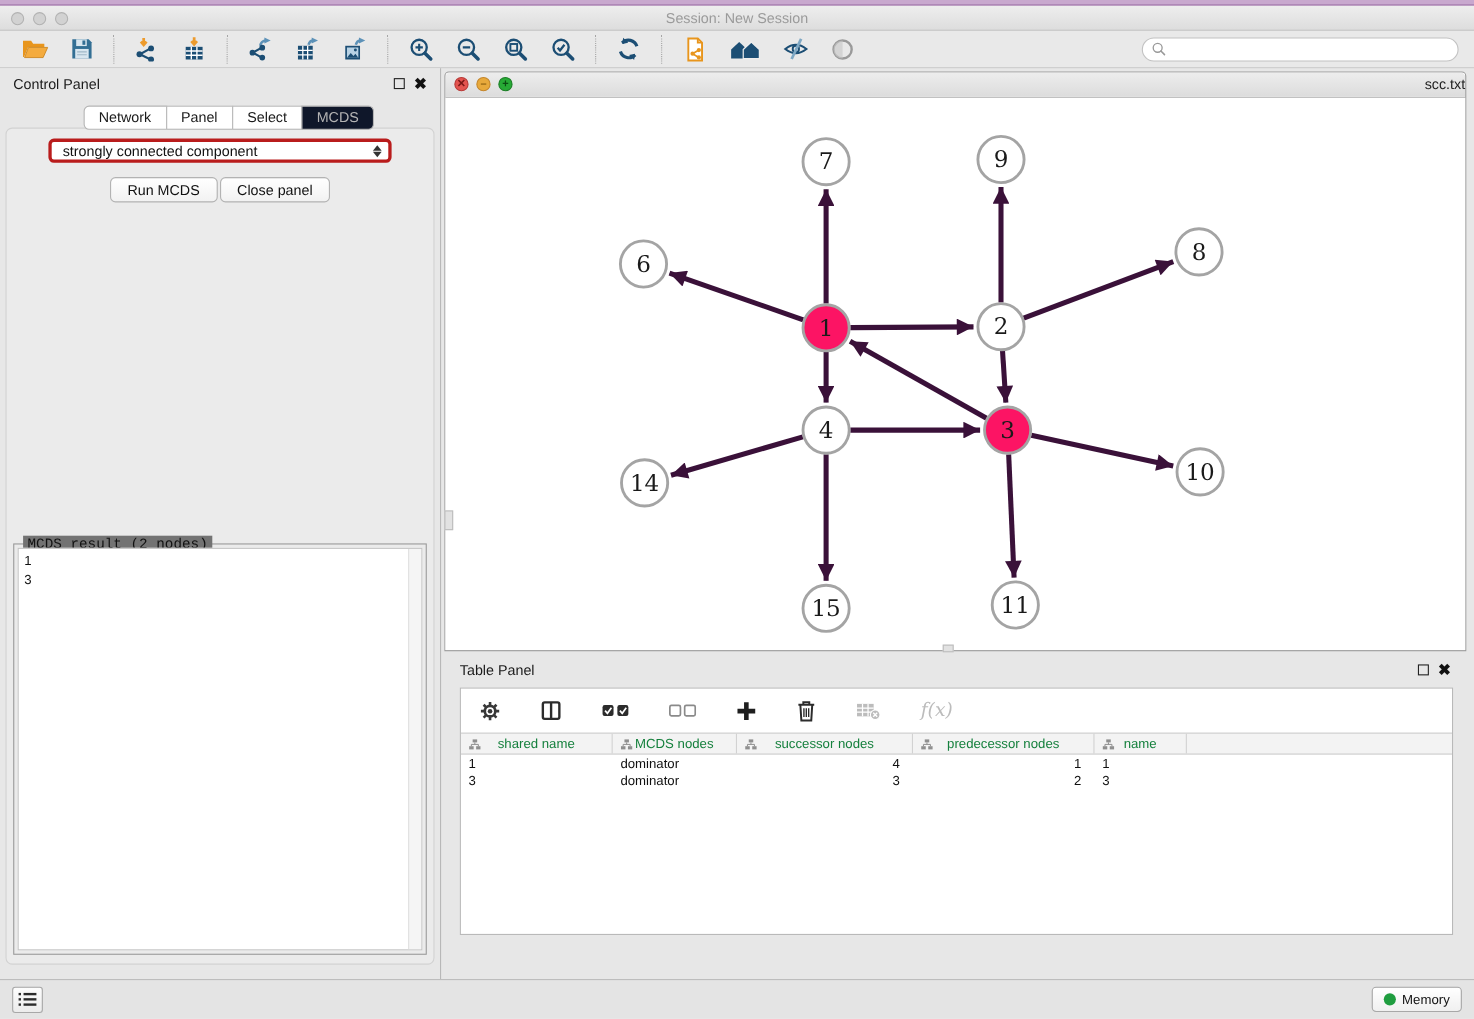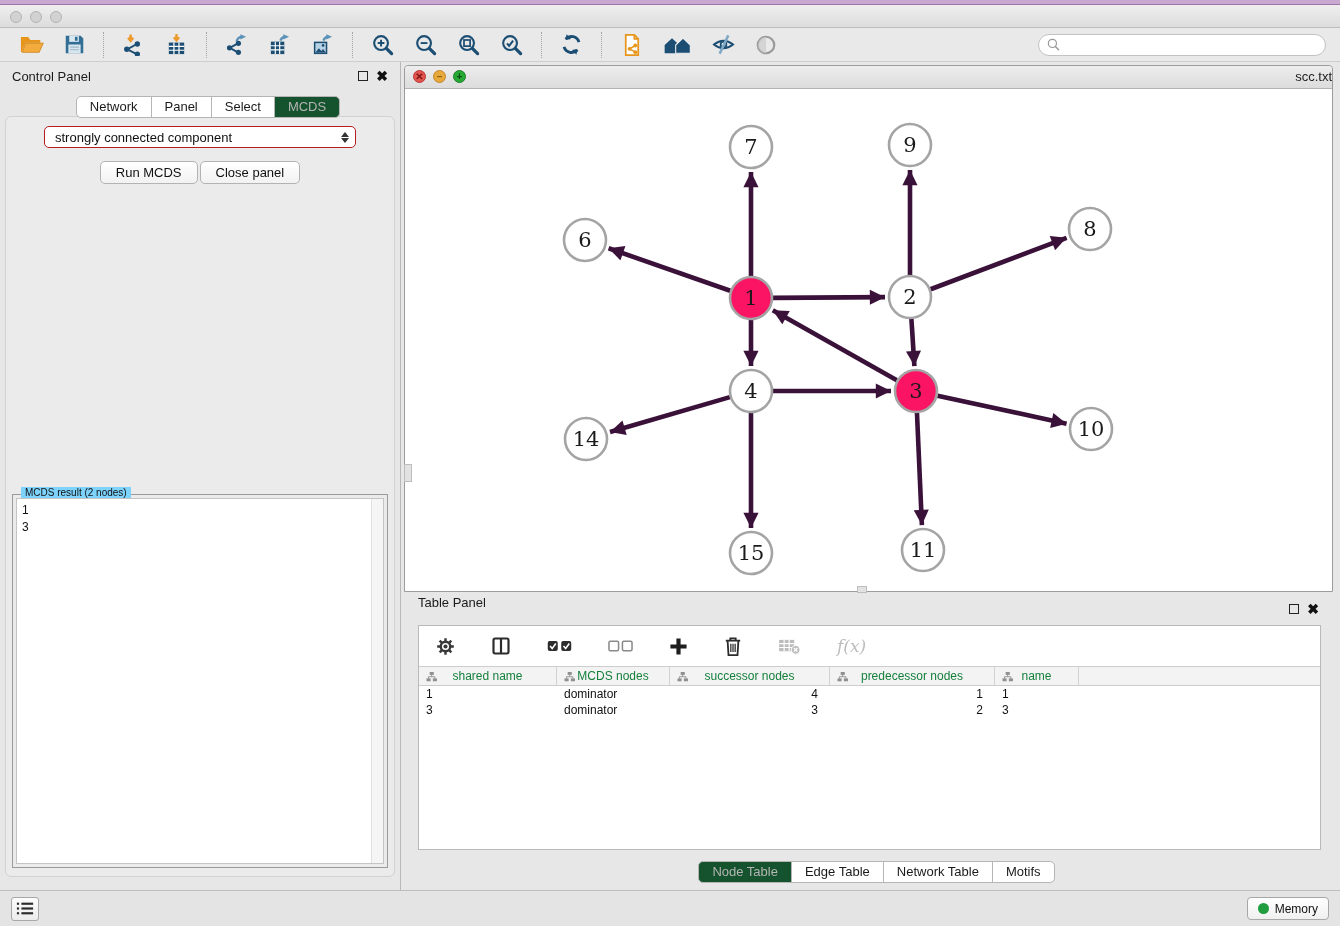--- a/index.html
+++ b/index.html
@@ -24,53 +24,53 @@
   .control-panel { position:absolute; left:0; top:62px; width:401px; bottom:36px; background:#e7e7e7; border-right:1px solid #b8b8b8; }
   .cp-header { height:28px; display:flex; align-items:center; padding:0 12px; }
   .panel-title { font-size:13px; color:#1a1a1a; }
   .panel-header-icons { margin-left:auto; display:flex; align-items:center; gap:8px; }
   .float-ic { width:10px; height:10px; border:1.6px solid #222; display:inline-block; }
   .close-ic { font-size:14px; font-weight:bold; color:#111; line-height:10px; }
   .cp-tabs { position:absolute; top:34px; left:0; right:0; display:flex; justify-content:center; z-index:2; }
   .tab { background:#fff; border:1px solid #b5b5b5; padding:2px 13px 3px; font-size:13px; color:#1a1a1a; margin-left:-1px; }
   .tab:first-child { border-radius:5px 0 0 5px; margin-left:16px; }
   .tab:last-child { border-radius:0 5px 5px 0; }
-  .tab.active { background:#14532d; color:#b4b4b4; }
+  .tab.active { background:#0f172a; color:#b4b4b4; }
   .cp-content { position:absolute; top:54px; left:5px; right:5px; bottom:13px; background:#ebebeb; border:1px solid #d2d2d2; border-radius:6px; }
   .opt-label { text-align:center; margin-top:26px; font-size:13px; color:#111; }
-  .criterion { margin:9px auto 0; width:312px; height:22px; background:#fff; border:1px solid #b91c1c; border-radius:5px; display:flex; align-items:center; padding:0 6px 0 10px; font-size:13px; color:#111; }
+  .criterion { margin:9px auto 0; width:312px; height:22px; background:#fff; border:3px solid #b91c1c; border-radius:5px; display:flex; align-items:center; padding:0 6px 0 10px; font-size:13px; color:#111; }
   .stepper { margin-left:auto; display:flex; flex-direction:column; gap:1px; }
   .stepper i { width:0; height:0; border-left:4px solid transparent; border-right:4px solid transparent; }
   .stepper .up { border-bottom:5px solid #333; }
   .stepper .dn { border-top:5px solid #333; }
   .btn-row { display:flex; justify-content:center; gap:2px; margin-top:13px; }
   .btn { background:linear-gradient(#ffffff,#f2f2f2); border:1px solid #b3b3b3; border-radius:5px; font-size:13px; color:#111; padding:3px 15px; font-family:"Liberation Sans",sans-serif; }
   .result-fieldset { position:absolute; left:6px; right:6px; bottom:8px; height:374px; border:1px solid #9a9a9a; background:#ebebeb; padding:3px; }
-  .result-legend { position:absolute; top:-8px; left:8px; background:#7dd3fc; padding:0 4px; font-size:10px; color:#111; }
+  .result-legend { position:absolute; top:-8px; left:8px; background:#737373; padding:0 4px; font-size:13px; color:#111;font-family:Liberation Mono, monospace; }
   .result-inner { width:100%; height:100%; background:#fff; border:1px solid #c4c4c4; position:relative; overflow:hidden; }
   .result-text { font-size:12px; color:#111; padding:3px 5px; white-space:pre; line-height:17px; }
   .result-scroll { position:absolute; right:0; top:0; bottom:0; width:12px; background:#f5f5f5; border-left:1px solid #e0e0e0; }
 
   
   .net-window { position:absolute; left:404px; top:65px; width:929px; height:527px; border:1px solid #9c9c9c; border-radius:4px 4px 0 0; background:#fff; }
   .net-titlebar { height:23px; background:linear-gradient(#ededed,#dcdcdc); border-bottom:1px solid #b3b3b3; border-radius:4px 4px 0 0; position:relative; }
   .net-tl { position:absolute; left:8px; top:4px; display:flex; gap:7px; }
   .ntl { width:13px; height:13px; border-radius:50%; font-size:10px; font-weight:bold; text-align:center; line-height:12px; }
   .ntl.red { background:#e3544f; border:1px solid #b93a38; color:#7a1715; }
   .ntl.yellow { background:#e8a93b; border:1px solid #c5862b; color:#8a5d10; }
   .ntl.green { background:#27aa35; border:1px solid #1d7f27; color:#0c4d13; }
   .net-title { text-align:right; font-size:13px; color:#222; line-height:22px; }
   .net-canvas { position:absolute; top:23px; left:0; right:0; bottom:0; background:#fff; overflow:hidden; }
   .net-canvas svg { display:block; }
   .handle-left { position:absolute; left:-1px; top:398px; width:8px; height:18px; background:#e2e2e2; border:1px solid #bdbdbd; }
   .handle-bottom { position:absolute; left:452px; bottom:-2px; width:10px; height:7px; background:#e2e2e2; border:1px solid #bdbdbd; }
 
   
   .table-panel { position:absolute; left:404px; top:595px; width:929px; height:295px; background:#e7e7e7; }
-  .tp-header { height:28px; display:flex; padding:0 14px; }
+  .tp-header { height:28px; display:flex; align-items:center; padding:0 14px; }
   .tp-body { position:absolute; top:30px; left:14px; right:12px; bottom:40px; background:#fff; border:1px solid #b9b9b9; overflow:hidden; }
   .tp-toolbar { height:40px; display:flex; align-items:center; gap:36px; padding:0 17px; }
   .tp-tool { background:none; border:none; display:flex; align-items:center; }
   .fx-label { font-family:"DejaVu Serif", serif; font-style:italic; font-size:17px; color:#bcbcbc; }
   .tp-table-head { display:flex; border-top:1px solid #cdcdcd; border-bottom:1px solid #cdcdcd; background:#f3f3f3; height:20px; }
   .th { display:flex; align-items:center; justify-content:center; gap:6px; font-size:12px; color:#15803d; border-right:1px solid #d2d2d2; position:relative; }
   .th .sort-wrap { position:absolute; left:7px; top:4px; }
   .tp-rows { font-size:12px; color:#111; }
   .tp-row { display:flex; height:16px; line-height:16px; }
   .td { overflow:hidden; white-space:nowrap; }
@@ -87,20 +87,21 @@
 </head>
 <body>
 
 <div class="titlebar">
   <div class="purple-strip"></div>
   <div class="tl-group">
     <span class="tl"></span>
     <span class="tl"></span>
     <span class="tl"></span>
   </div>
+  <div class="win-title">Session: New Session</div>
 </div>
 
 <div class="toolbar">
   <button class="tbtn">
     <svg width="24" height="21" viewBox="0 0 26 22">
         <path fill="#e8951c" d="M1 3h8l2 3h11v3H6L2 19H1z"></path>
         <path fill="#f4ab3e" stroke="#c97e12" stroke-width="0.8" d="M6.3 9.5H25.3L20.8 19.5H2.5z"></path>
       </svg>
   </button>
   <button class="tbtn">
@@ -452,26 +453,20 @@
         </div>
         <div class="tp-row">
           <div class="td left" style="width: 138px;">3</div>
           <div class="td left" style="width: 113px;">dominator</div>
           <div class="td right" style="width: 160px;">3</div>
           <div class="td right" style="width: 165px;">2</div>
           <div class="td left" style="width: 84px;">3</div>
         </div>
       </div>
   </div>
-  <div class="tp-tabs" id="tp-tabs">
-      <div class="tab active">Node Table</div>
-      <div class="tab">Edge Table</div>
-      <div class="tab">Network Table</div>
-      <div class="tab">Motifs</div>
-    </div>
 </div>
 
 <div class="status-bar">
   <button class="list-btn">
     <svg width="18" height="15" viewBox="0 0 20 16">
         <g fill="#2c2c2c">
           <rect x="1" y="1.5" width="2.4" height="2.4"></rect>
           <rect x="1" y="6.8" width="2.4" height="2.4"></rect>
           <rect x="1" y="12.1" width="2.4" height="2.4"></rect>
           <rect x="6" y="1.5" width="13" height="2.4"></rect>

